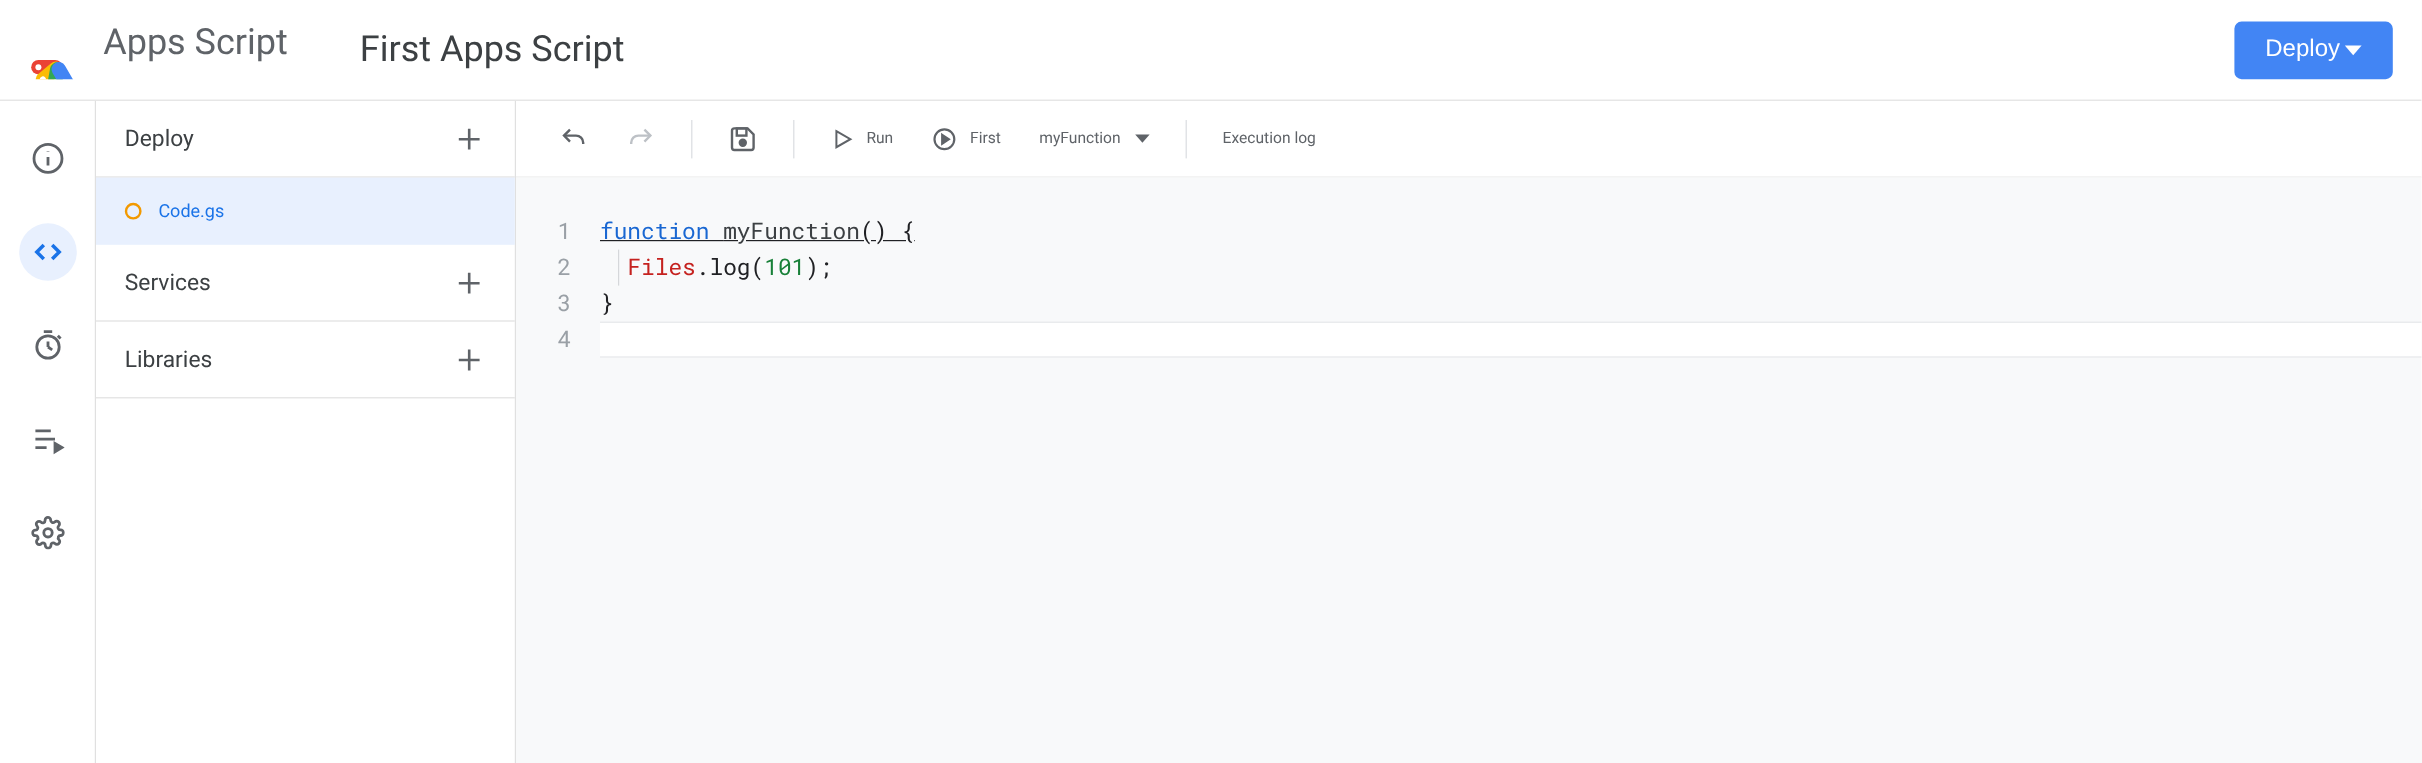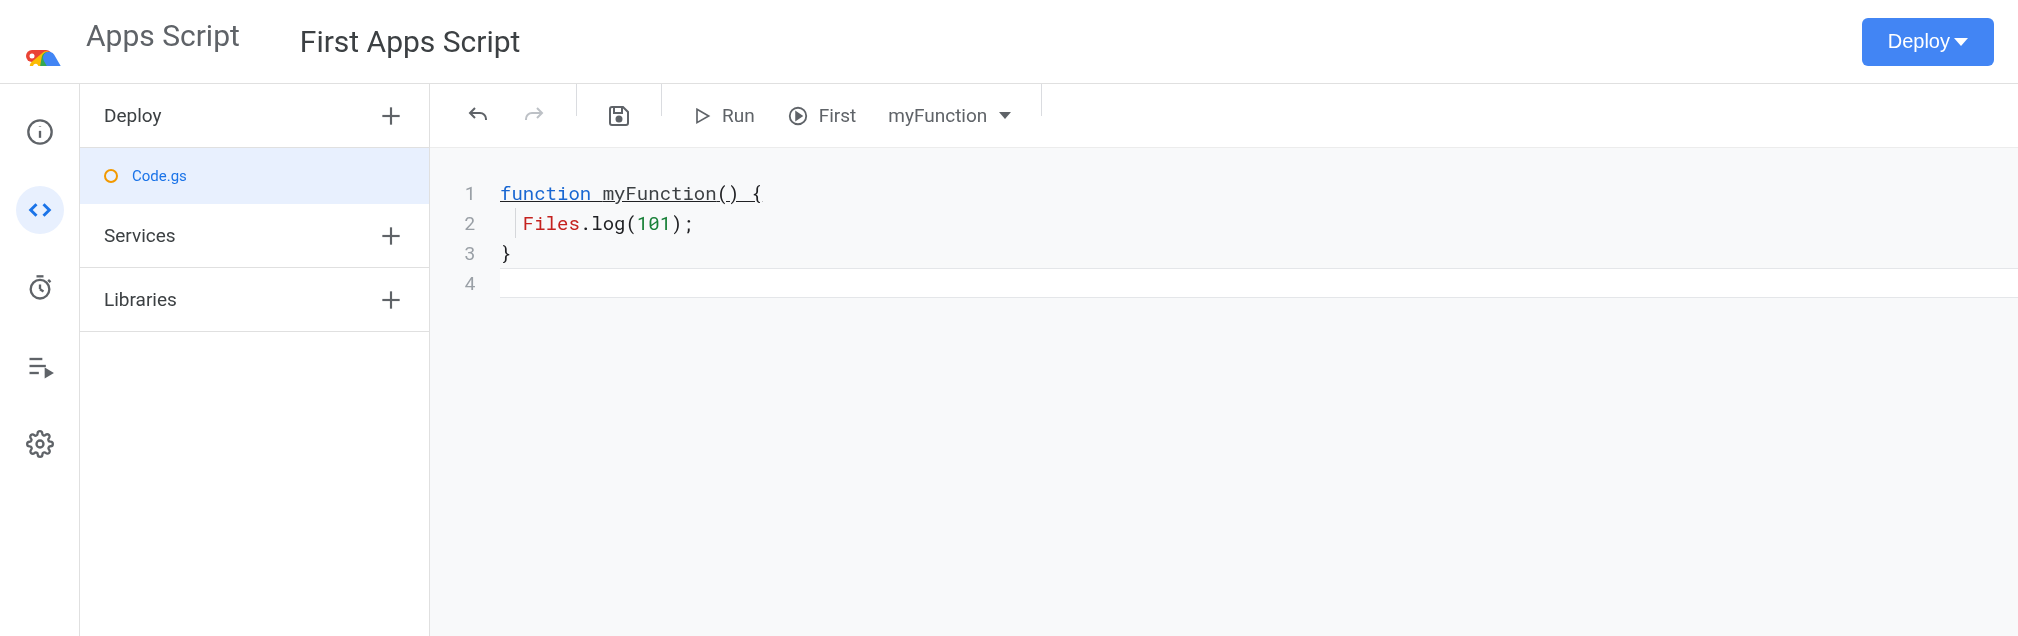--- a/index.html
+++ b/index.html
@@ -122,25 +122,26 @@
       border-radius: 50%;
     }
     .editor-area {
       flex: 1;
       display: flex;
       flex-direction: column;
     }
     .toolbar {
       height: 64px;
       display: flex;
+      align-items: center;
       padding: 0 24px;
       gap: 8px;
       border-bottom: 1px solid #ececec;
       color: #5f6368;
-      font-size: 19px;
+      font-size: 13px;
     }
     .tb-btn {
       display: flex;
       align-items: center;
       gap: 10px;
       padding: 8px 12px;
       cursor: pointer;
       border-radius: 4px;
     }
     .tb-btn.disabled { color: #bdc1c6; cursor: default; }
@@ -339,20 +340,23 @@
             <circle cx="12" cy="12" r="9"></circle>
             <polygon points="10,8 16,12 10,16" fill="currentColor"></polygon>
           </svg>
         <span>First</span>
       </div>
       <div class="fn-select">
         <span>myFunction</span>
         <span class="fn-caret"></span>
       </div>
       <div class="tb-sep"></div>
+      <div class="tb-btn">
+        <span>Execution log</span>
+      </div>
     </div>
 
     <div class="code-area">
       <div class="gutter">
         <div>1</div>
         <div>2</div>
         <div>3</div>
         <div>4</div>
       </div>
       <div class="code-col" id="code-content">

